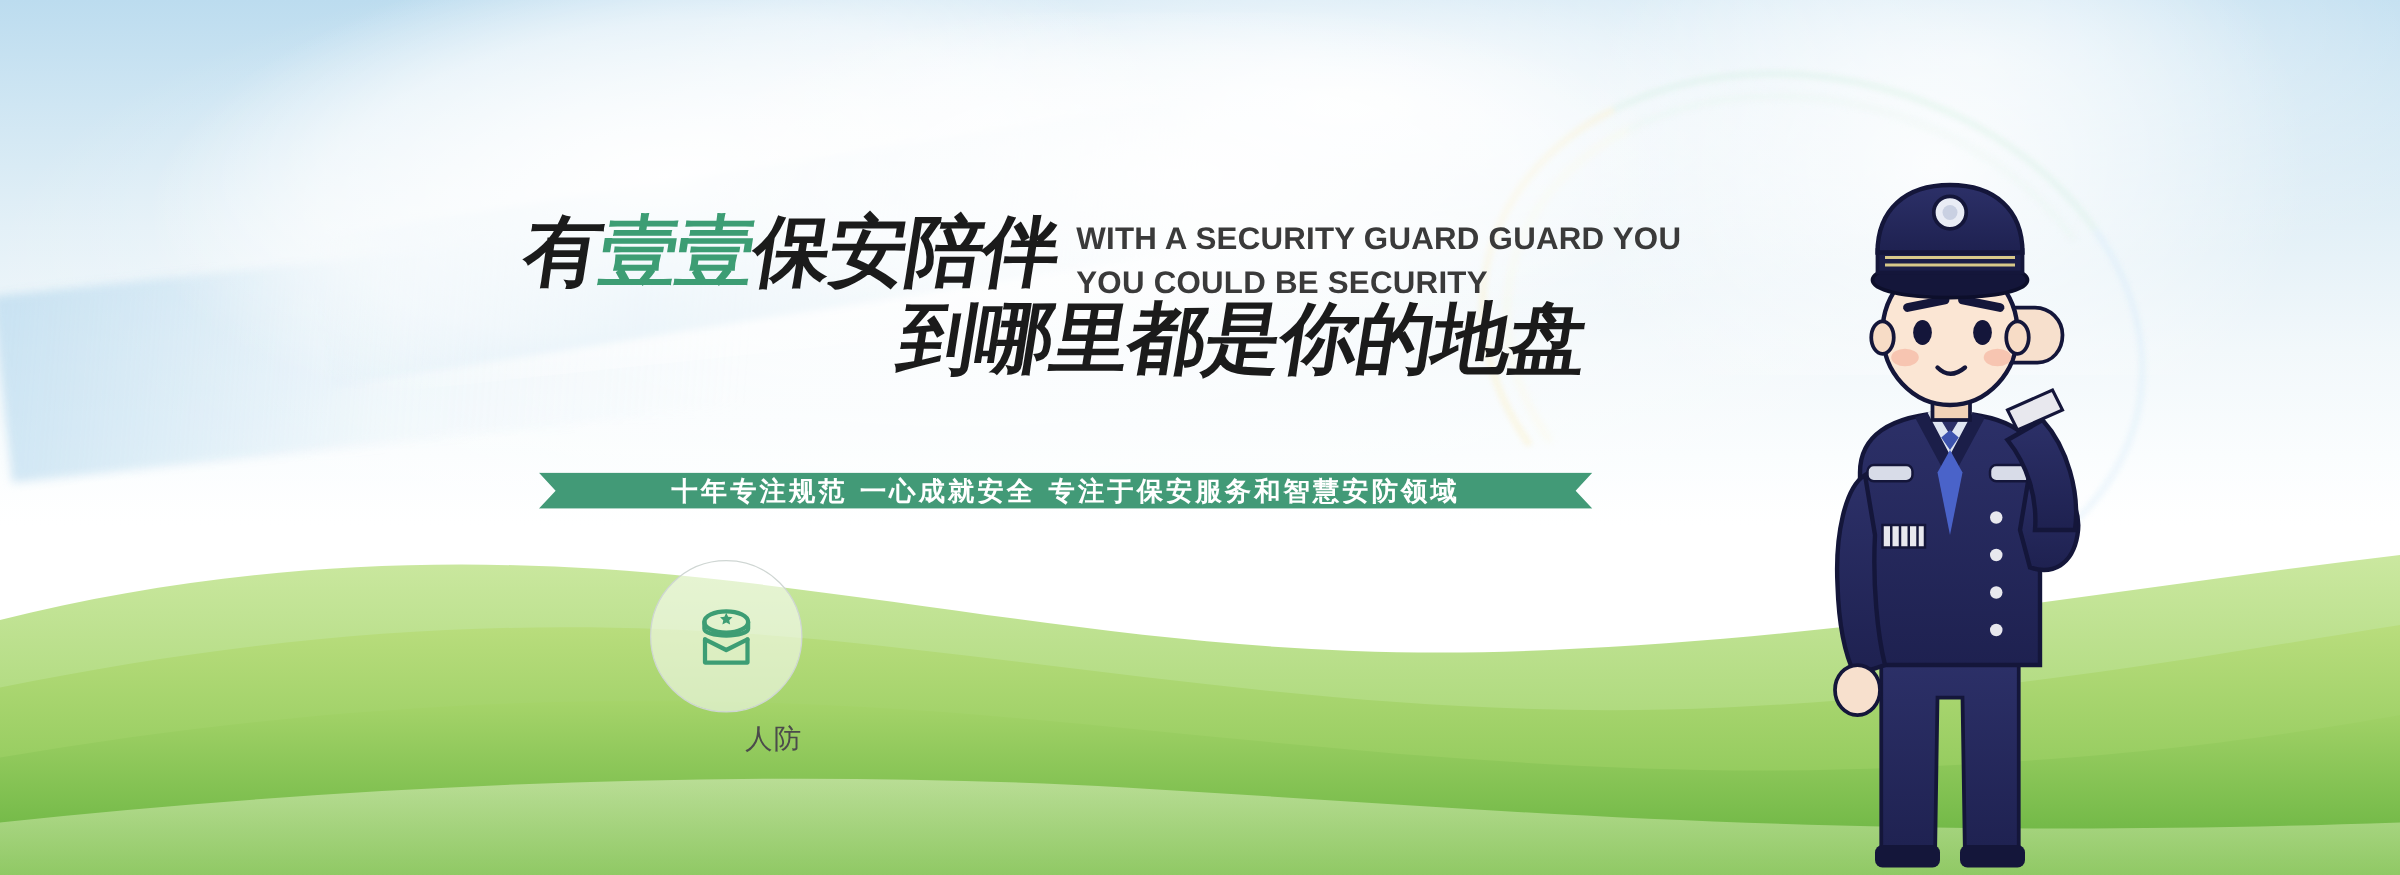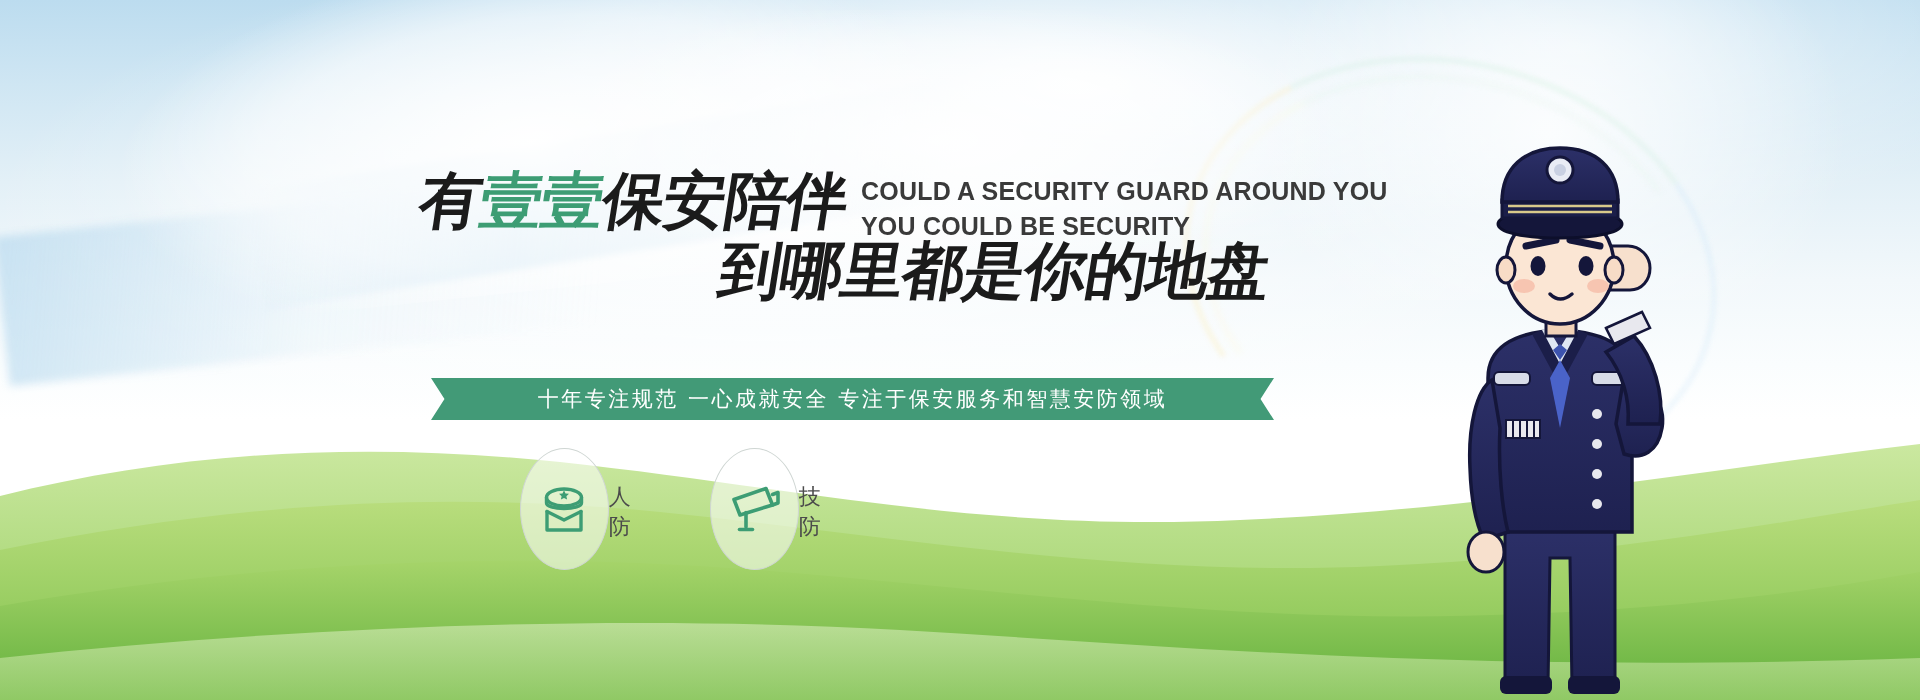--- a/index.html
+++ b/index.html
@@ -115,41 +115,41 @@
     font-size: 62px; font-weight: 700; line-height: 1;
     letter-spacing: -1px;
     color: #1b1b1b;
     transform: skewX(-9deg);
     white-space: nowrap;
   }
 
   
   .ribbon {
     position: absolute; left: 431px; top: 378px;
-    height: 42px; width: 843px;
+    height: 29px; width: 843px; font-weight: bold;
   }
   .ribbon-shape {
     position: absolute; inset: 0;
     background: #429a77;
     clip-path: polygon(0% 0%, 100% 0%, 98.4% 50%, 100% 100%, 0% 100%, 1.6% 50%);
   }
   .ribbon-text {
     position: absolute; inset: 0;
     display: flex; align-items: center; justify-content: center;
     color: #ffffff; font-size: 21px; letter-spacing: 2.5px;
     font-family: "DejaVu Sans", "Liberation Sans", sans-serif;
     white-space: nowrap;
   }
 
   
   .features {
     position: absolute; left: 520px; top: 448px;
     display: flex; gap: 68px;
   }
-  .feature { width: 122px; display: flex; flex-direction: row; align-items: center; }
+  .feature { width: 122px; display: flex; flex-direction: column; align-items: flex-end; }
   .feature-circle {
     width: 122px; height: 122px; border-radius: 50%;
     border: 1px solid #cfd6d3;
     background: rgba(255,255,255,0.55);
     display: flex; align-items: center; justify-content: center;
     position: relative;
   }
   .feature-circle svg { display: block; }
   .feature-label {
     margin-top: 6px;
@@ -206,21 +206,21 @@
       </g>
     </svg>
   </div>
 
   <div class="content">
 
     <div class="headline-row">
       <div class="headline-cn1"><span>有</span><span class="hl-green">壹壹</span><span>保安陪伴</span></div>
 
       <div class="eng-block">
-        <div class="eng-line">COULD A SECURITY GUARD AROUND YOU</div>
+        <div class="eng-line">WITH A SECURITY GUARD GUARD YOU</div>
         <div class="eng-line">YOU COULD BE SECURITY</div>
       </div>
     </div>
 
     <div class="headline-cn2">到哪里都是你的地盘</div>
 
     <div class="ribbon">
       <div class="ribbon-shape"></div>
       <div class="ribbon-text">十年专注规范  一心成就安全 专注于保安服务和智慧安防领域</div>
     </div>
@@ -236,33 +236,20 @@
               <path d="M13,30.5 L30,39 L47,30.5"></path>
               <path d="M13,30.5 L13,49 L47,49 L47,30.5"></path>
             </g>
             <path d="M30,9.2 L31.5,12.4 L35,12.8 L32.4,15.2 L33.1,18.6 L30,16.9 L26.9,18.6 L27.6,15.2 L25,12.8 L28.5,12.4 Z" fill="#3d9d74"></path>
           </svg>
         </div>
         <div class="feature-label">人防</div>
       </div>
 
 
-      <div class="feature">
-        <div class="feature-circle">
-          <svg width="58" height="56" viewBox="0 0 58 56">
-            <g fill="none" stroke="#3d9d74" stroke-width="3.6" stroke-linecap="round" stroke-linejoin="round">
-              <path d="M9,18.5 L41,7.5 L47.5,24 L15,34 Z"></path>
-              <path d="M47.5,13.5 L53,11.5 L53,22 L47.5,24"></path>
-              <path d="M21,31.5 L21,46"></path>
-              <path d="M14.5,48.5 L27.5,48.5"></path>
-            </g>
-          </svg>
-        </div>
-        <div class="feature-label">技防</div>
-      </div>
 
     </div>
   </div>
 
   <div class="guard">
     <svg width="330" height="572" viewBox="0 0 330 572">
       <defs>
         <linearGradient id="navy" x1="0" y1="0" x2="0" y2="1">
           <stop offset="0%" stop-color="#2c3068"></stop>
           <stop offset="100%" stop-color="#1e2150"></stop>

